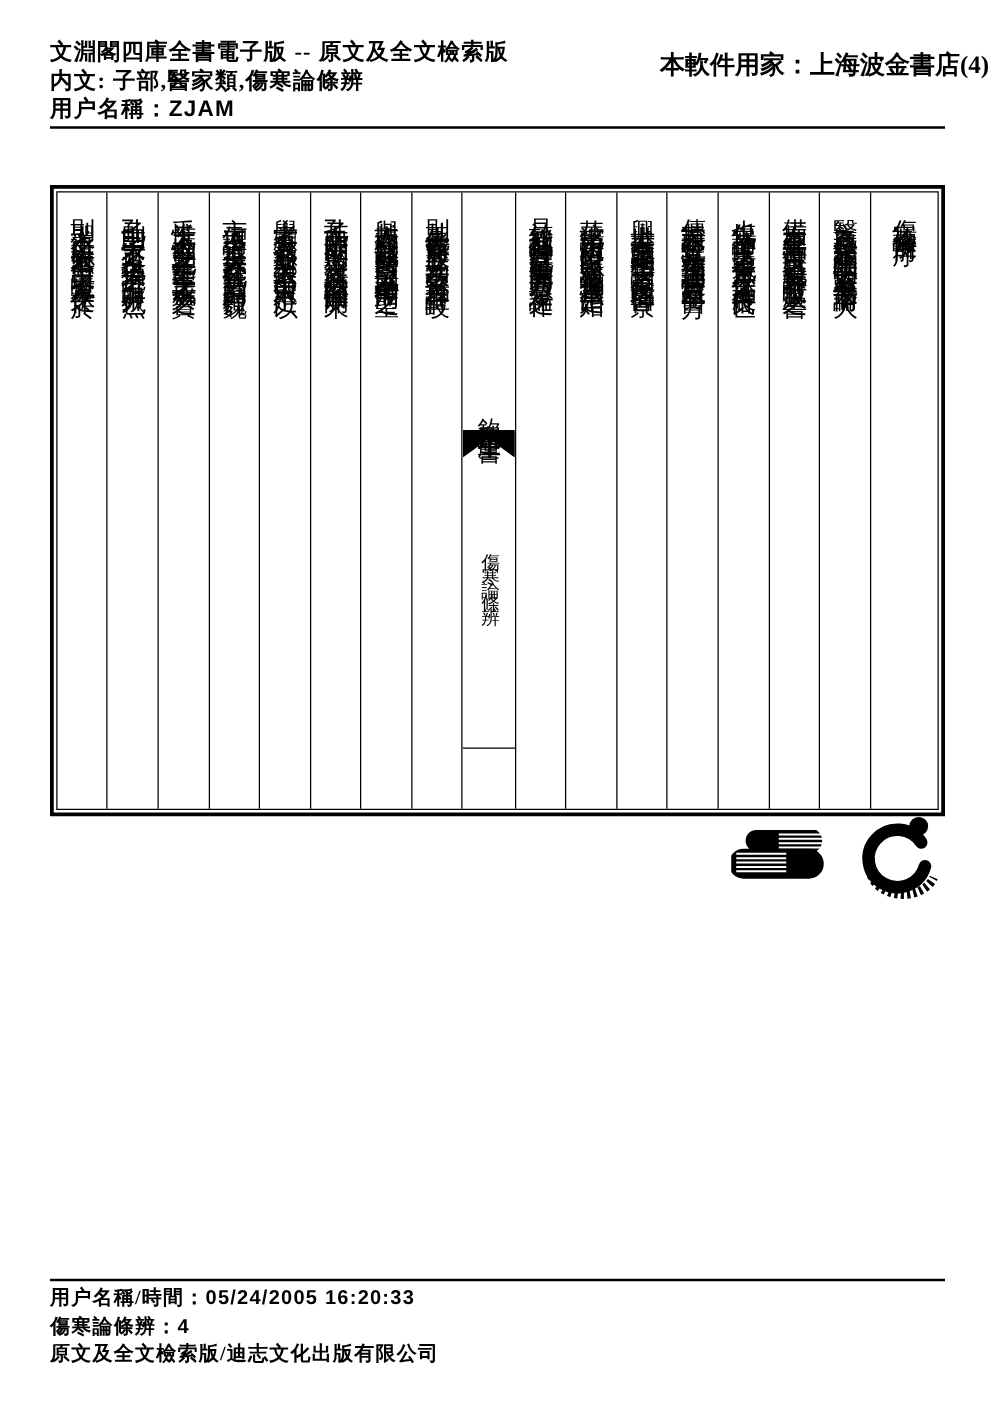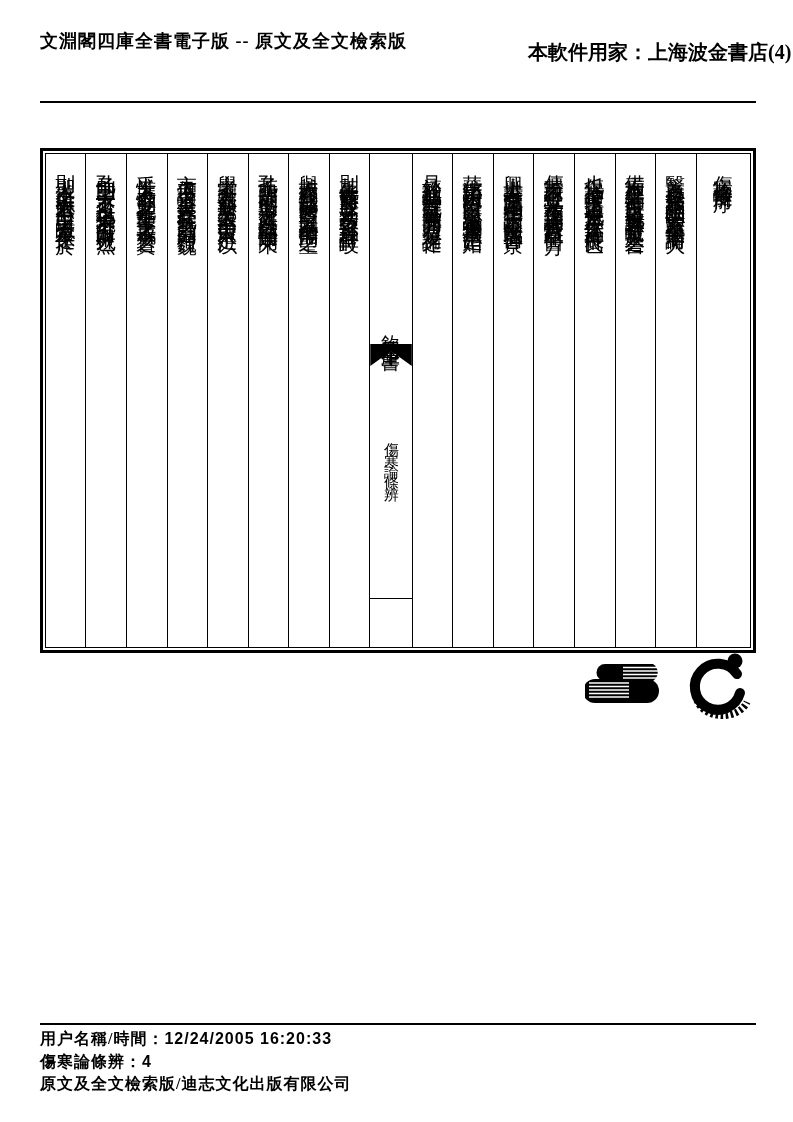--- a/index.html
+++ b/index.html
@@ -78,20 +78,22 @@
     position: absolute; top: 1028px; left: 40px;
     font-weight: bold; font-size: 16px; line-height: 22.5px;
     letter-spacing: 1px; white-space: nowrap;
   }
 </style>
 </head>
 <body>
 
 <div class="header-left">
   <div>文淵閣四庫全書電子版 -- 原文及全文檢索版</div>
+  <div>内文: 子部,醫家類,傷寒論條辨</div>
+  <div><span>用户名稱：</span><span class="sans-val">ZJAM</span></div>
 </div>
 <div class="header-right">
   <div>本軟件用家：上海波金書店(4)</div>
 </div>
 <div class="header-rule"></div>
 
 <div class="page-frame">
   <div class="page-inner">
 
     <div class="col col-preface">
@@ -173,16 +175,16 @@
   </svg>
   <svg class="logo-swirl" width="70" height="68" viewBox="0 0 70 68" xmlns="http://www.w3.org/2000/svg">
     <circle cx="50" cy="9" r="7.5" fill="#000"></circle>
     <path d="M52 22 A 23 23 0 1 0 55 41" fill="none" stroke="#000" stroke-width="10" stroke-linecap="round"></path>
     <path d="M12 48 A 26 20 0 0 0 62 50" fill="none" stroke="#000" stroke-width="7" stroke-dasharray="2.5 2.5"></path>
   </svg>
 </div>
 
 <div class="footer-rule"></div>
 <div class="footer">
-  <div><span>用户名稱/時間：</span><span class="sans-val">12/24/2005 16:20:33</span></div>
+  <div><span>用户名稱/時間：</span><span class="sans-val">05/24/2005 16:20:33</span></div>
   <div><span>傷寒論條辨：</span><span class="sans-val">4</span></div>
   <div>原文及全文檢索版/迪志文化出版有限公司</div>
 </div>
 
 </body></html>

